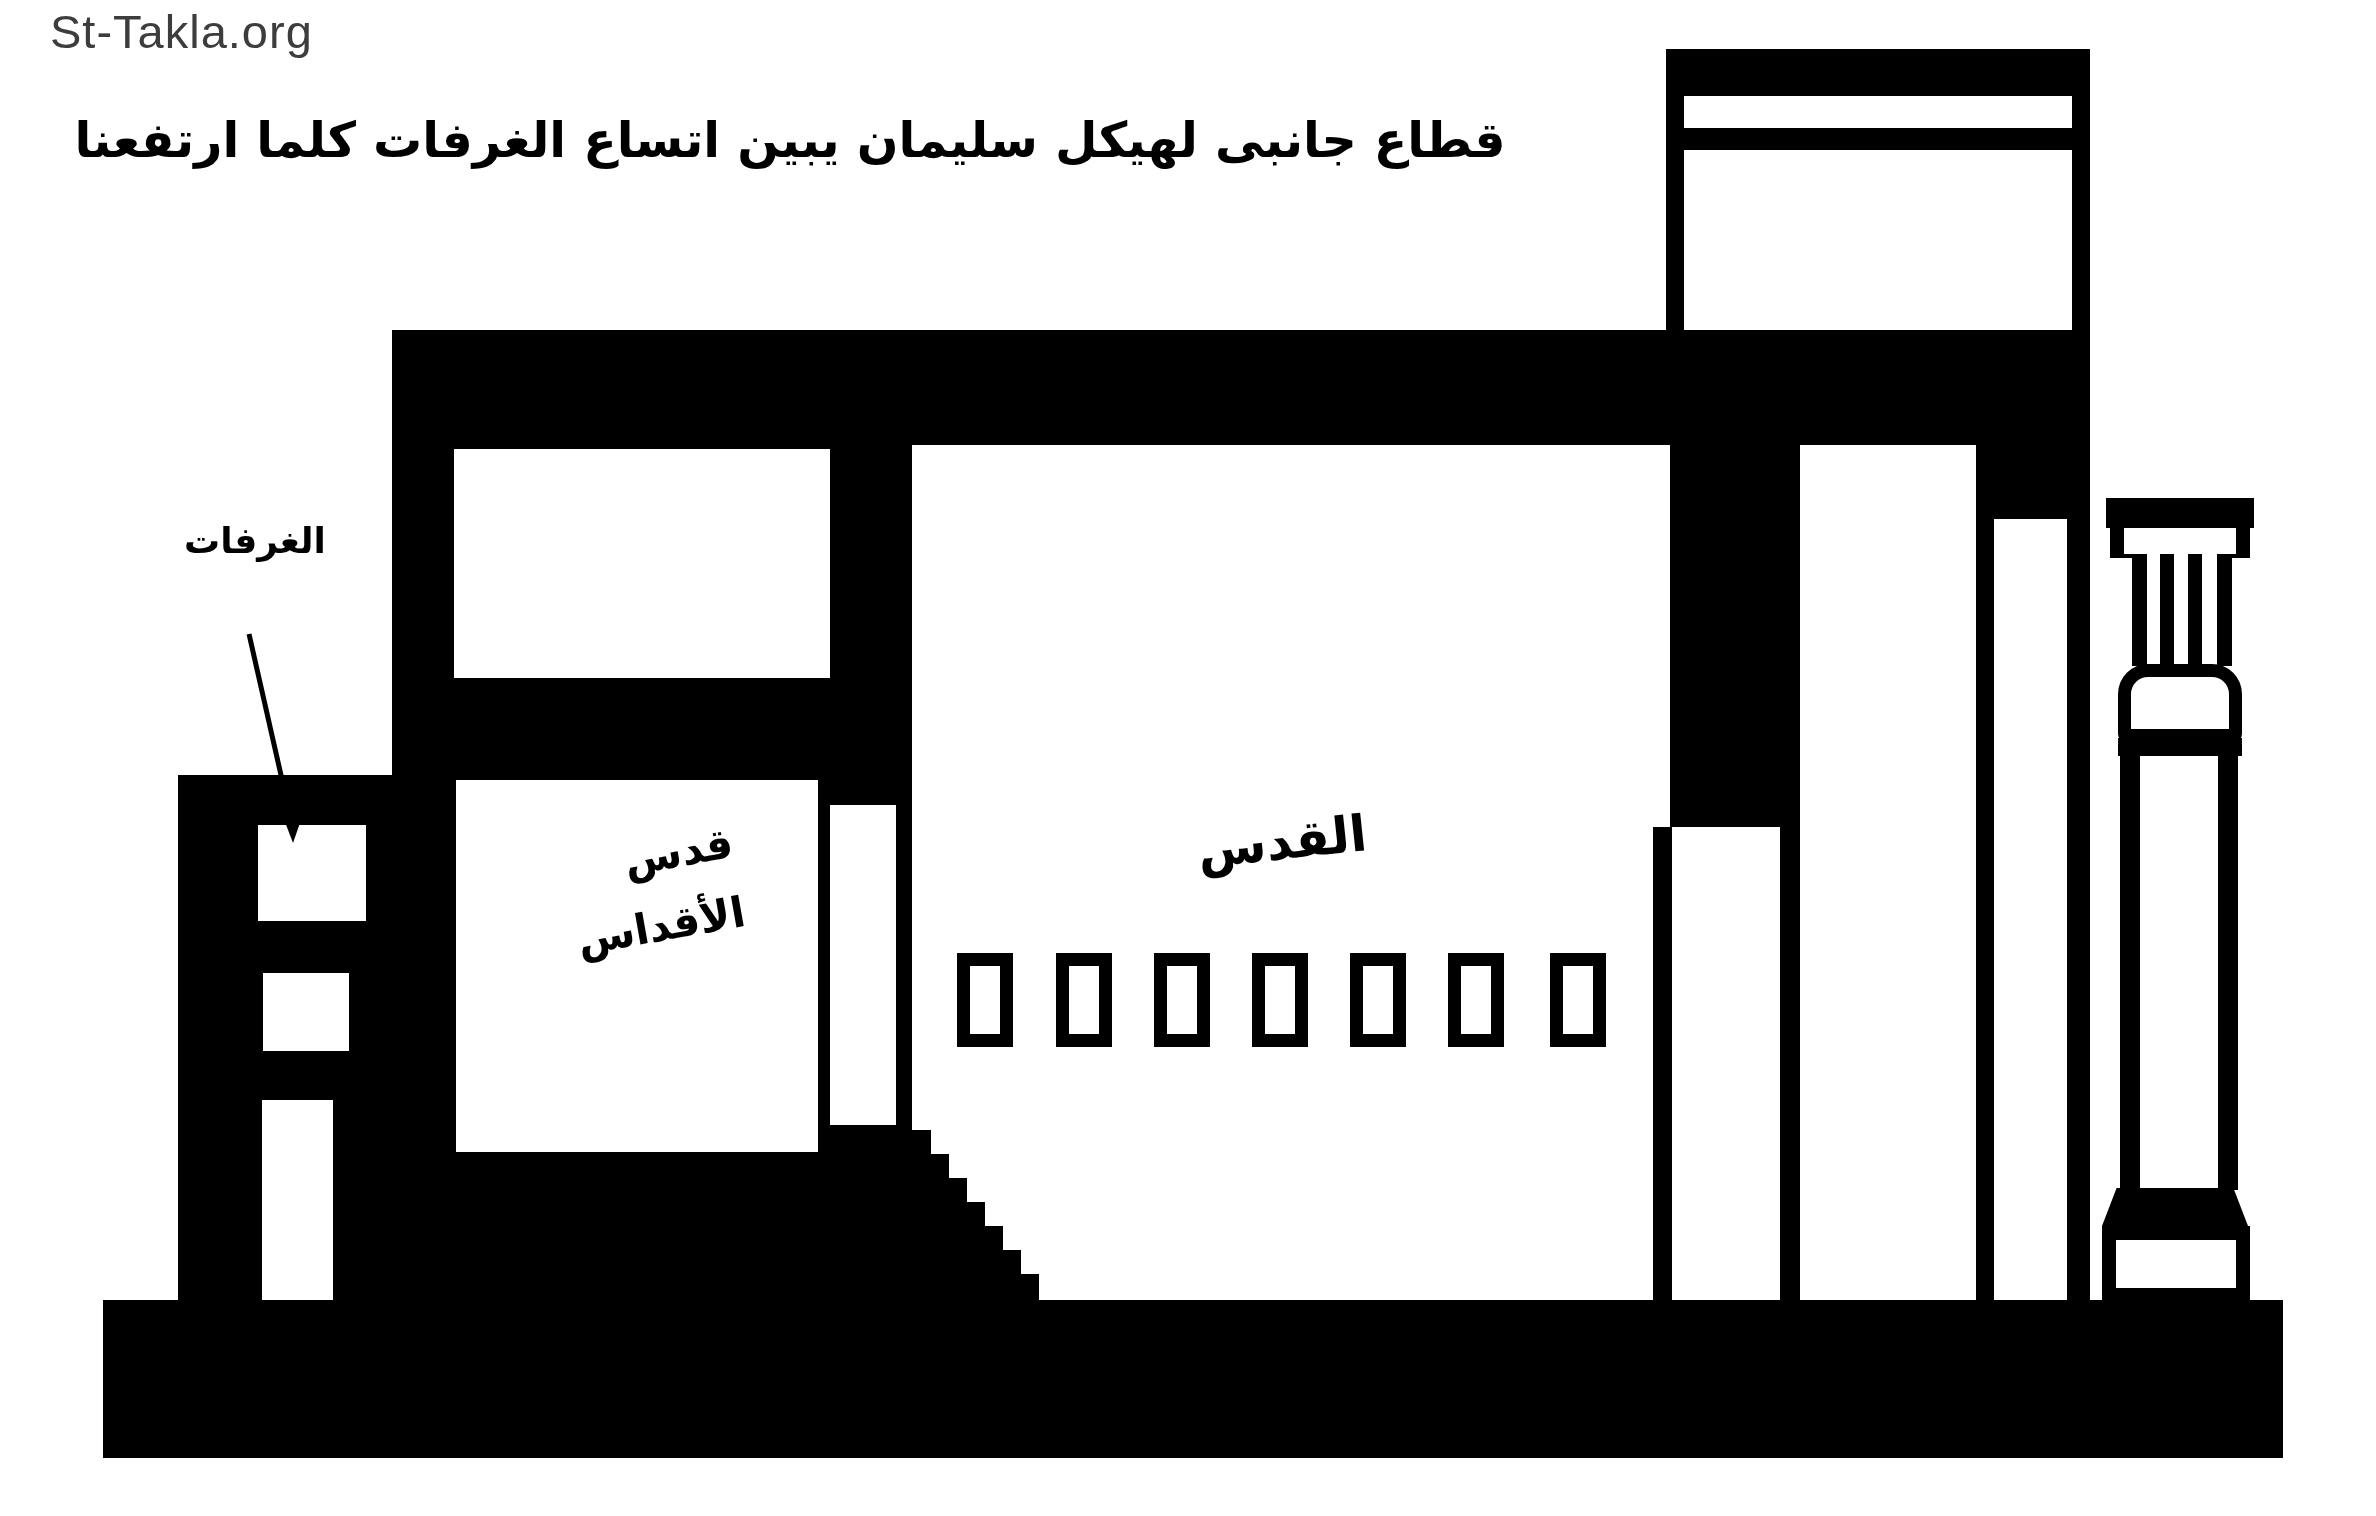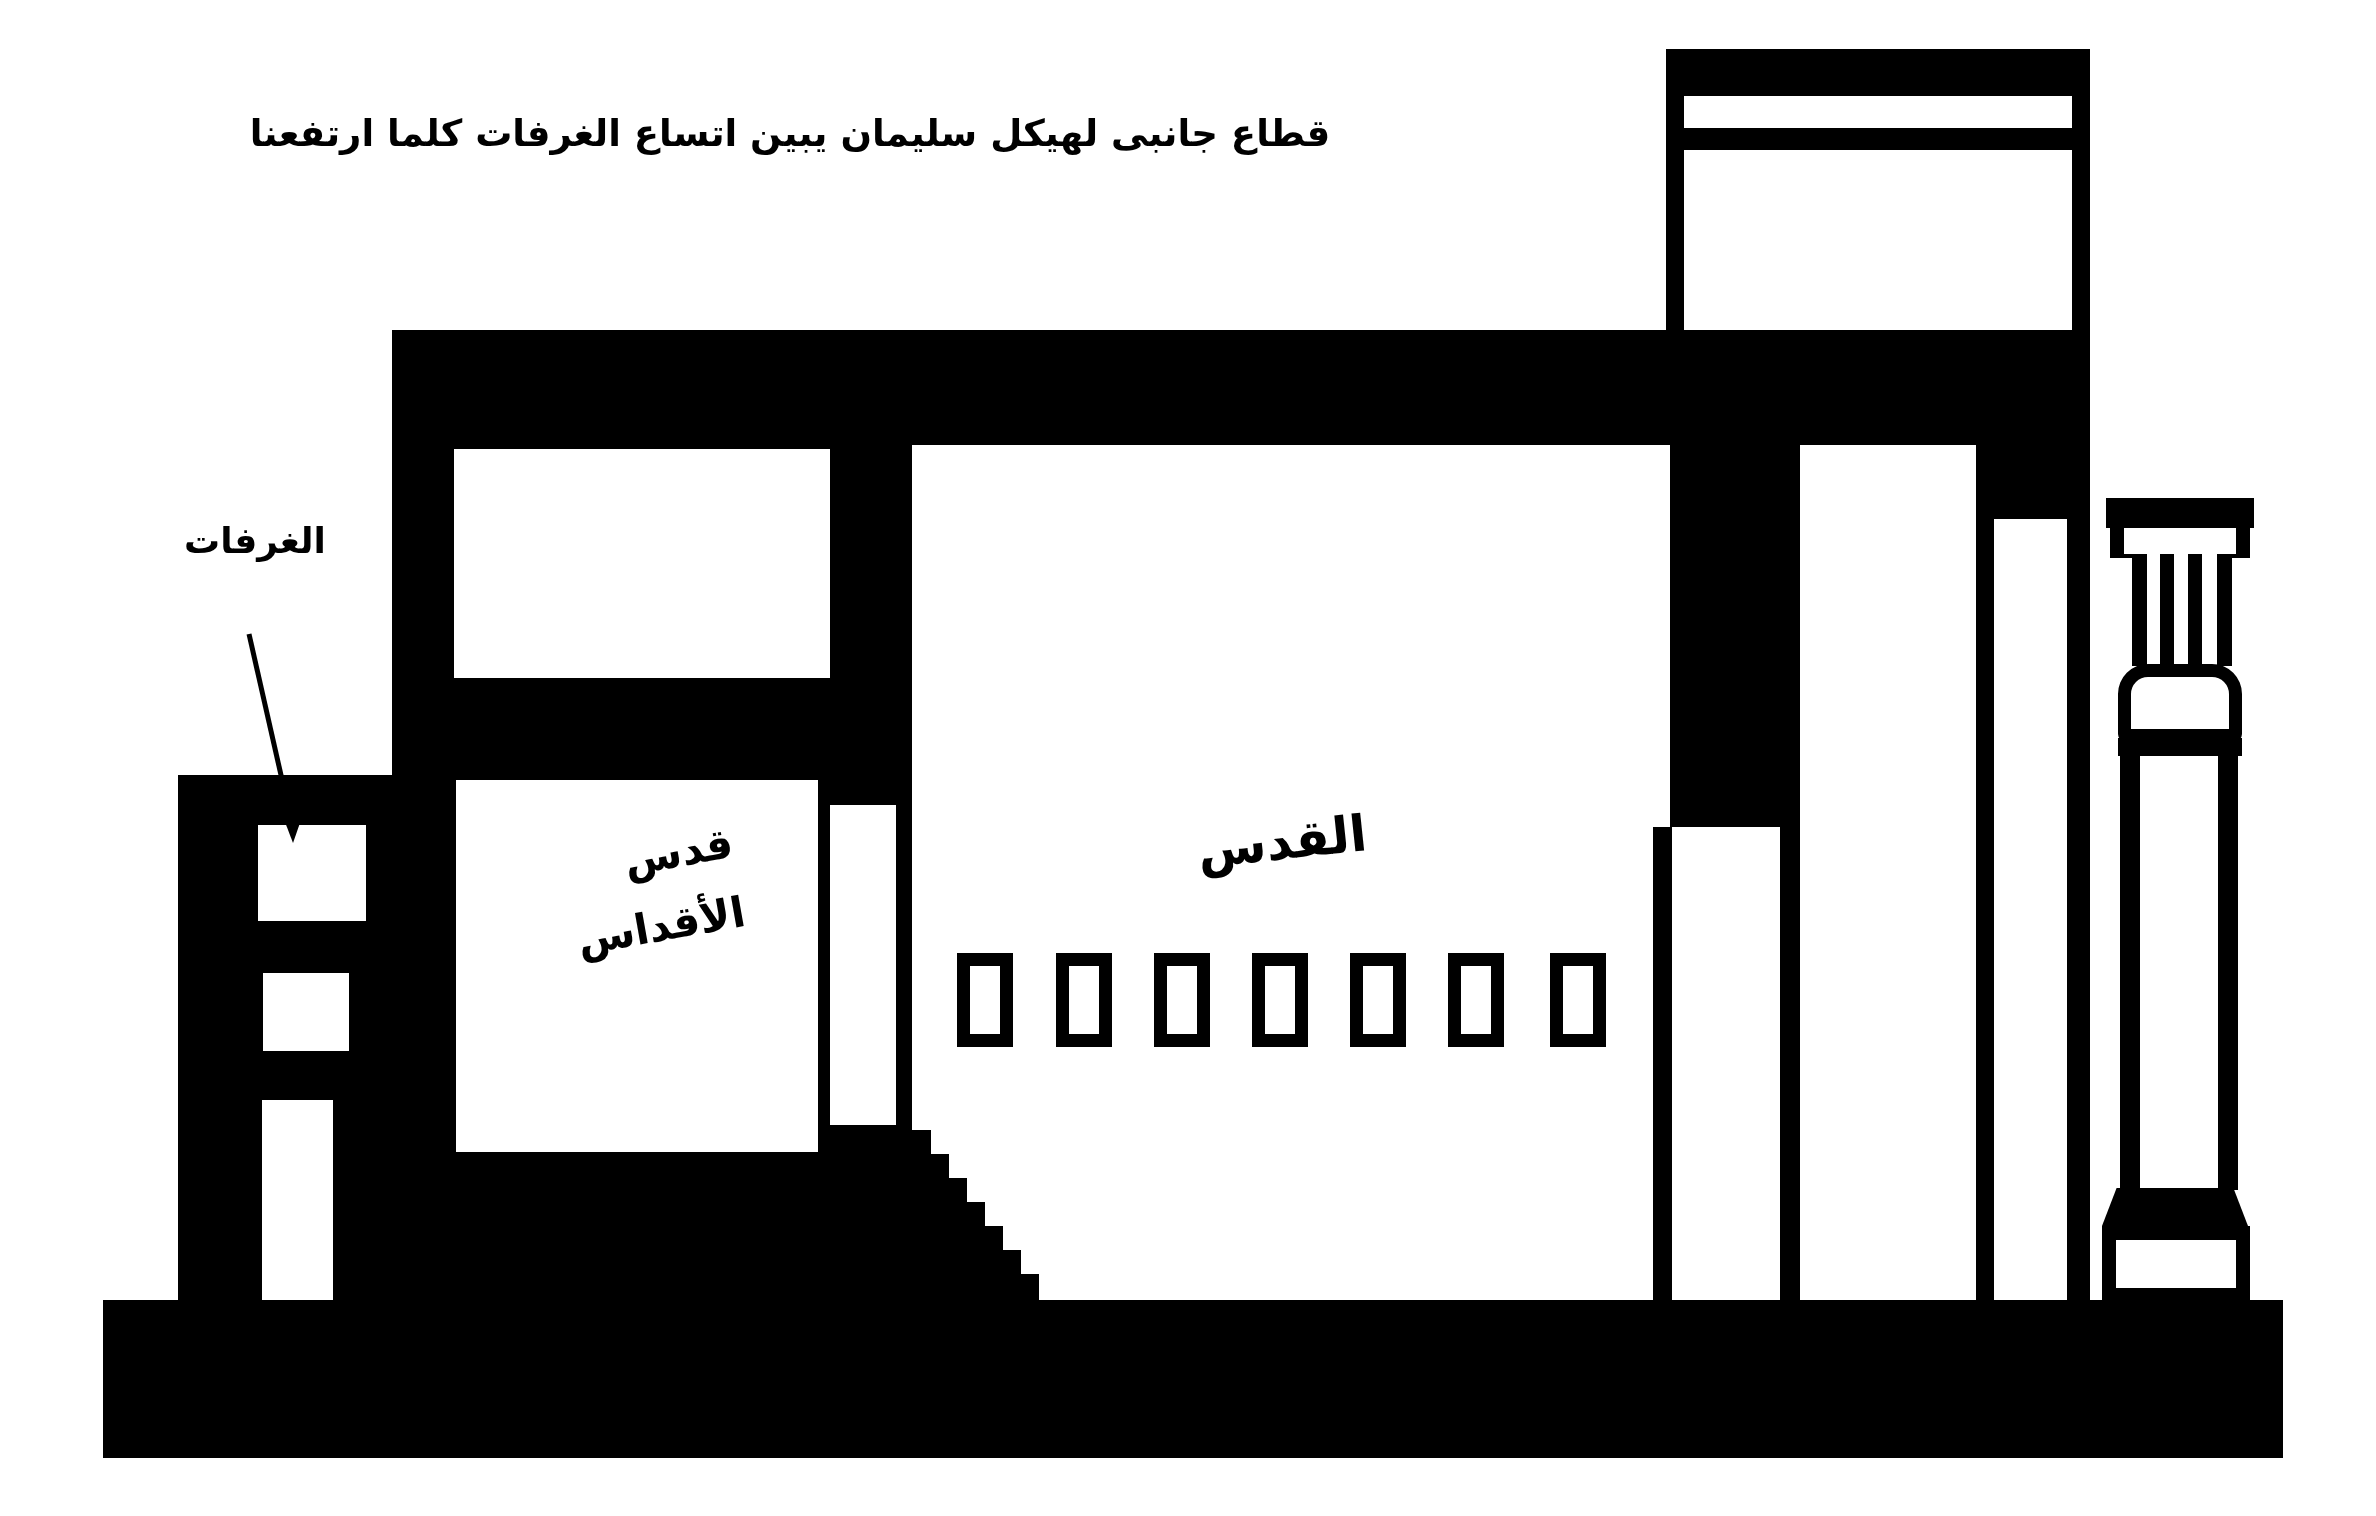--- a/index.html
+++ b/index.html
@@ -9,38 +9,39 @@
   }
   .blk{position:absolute;background:#000000;}
   .wht{position:absolute;background:#ffffff;}
   .abs{position:absolute;}
   #watermark{
     position:absolute;left:50px;top:4px;font-size:47px;color:#3d3d3d;
     font-family:"Liberation Sans",sans-serif;letter-spacing:1px;
   }
   #main-title{
     position:absolute;left:60px;top:112px;width:1460px;text-align:center;
-    direction:rtl;font-size:37px;font-weight:bold;color:#000;
+    direction:rtl;font-size:49px;font-weight:bold;color:#000;
   }
   .arab{direction:rtl;font-weight:bold;color:#000;}
   
   .clere-win{
     position:absolute;top:508px;width:56px;height:94px;box-sizing:border-box;
     border:13px solid #000;background:#fff;
   }
   
   .stair{position:absolute;background:#000;}
   
   .pillar-line{position:absolute;background:#000;}
 </style>
 </head>
 <body>
 
 <div id="stage">
 
+  <div id="watermark">St-Takla.org</div>
   <div id="main-title">قطاع جانبى لهيكل سليمان يبين اتساع الغرفات كلما ارتفعنا</div>
 
   <div class="blk" style="left:103px;top:1300px;width:2180px;height:158px;"></div>
 
   <div class="blk" style="left:178px;top:775px;width:214px;height:525px;">
     <div class="wht" style="left:80px;top:50px;width:108px;height:96px;"></div>
     <div class="wht" style="left:85px;top:198px;width:86px;height:78px;"></div>
     <div class="wht" style="left:84px;top:325px;width:71px;height:200px;"></div>
   </div>
 

